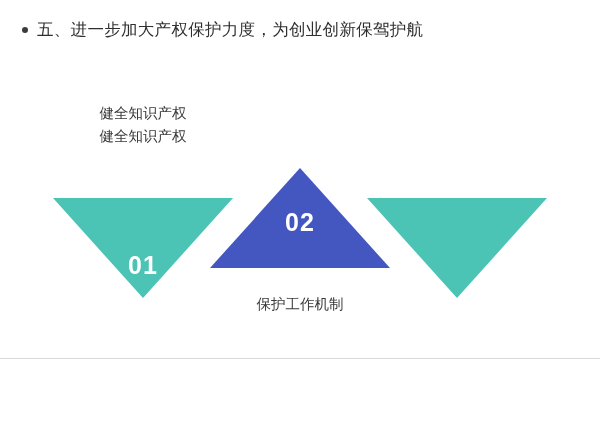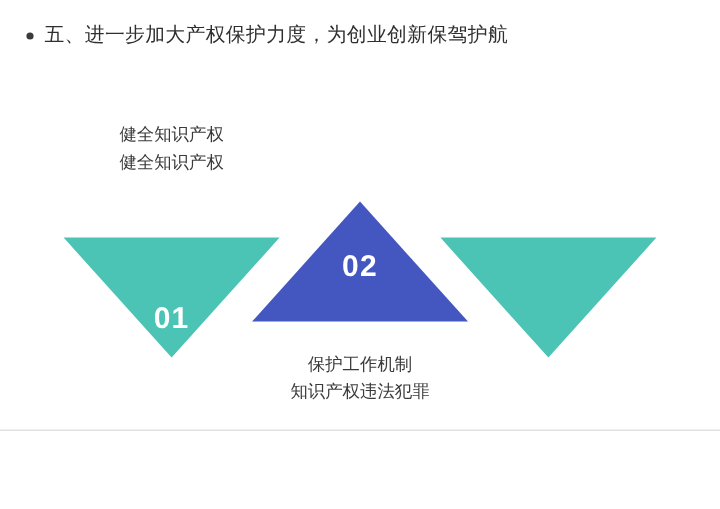--- a/index.html
+++ b/index.html
@@ -119,17 +119,16 @@
     <span class="line">健全知识产权</span>
     <span class="line">健全知识产权</span>
   </div>
 
   <div class="tri tri-down" id="tri3"></div>
 
   <div class="tri tri-up" id="tri2"></div>
   <div class="tri-num" id="num2">02</div>
   <div class="caption" id="cap2">
     <span class="line">保护工作机制</span>
-    <span class="line">知识产权违法犯罪</span>
   </div>
 
   <div id="bottom-rule"></div>
 </div>
 
 </body></html>

